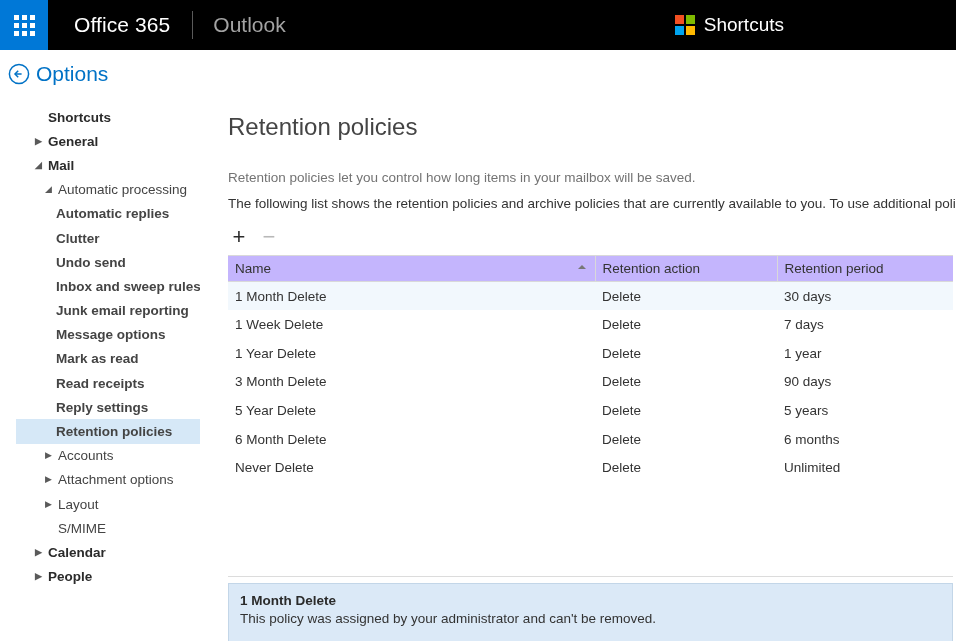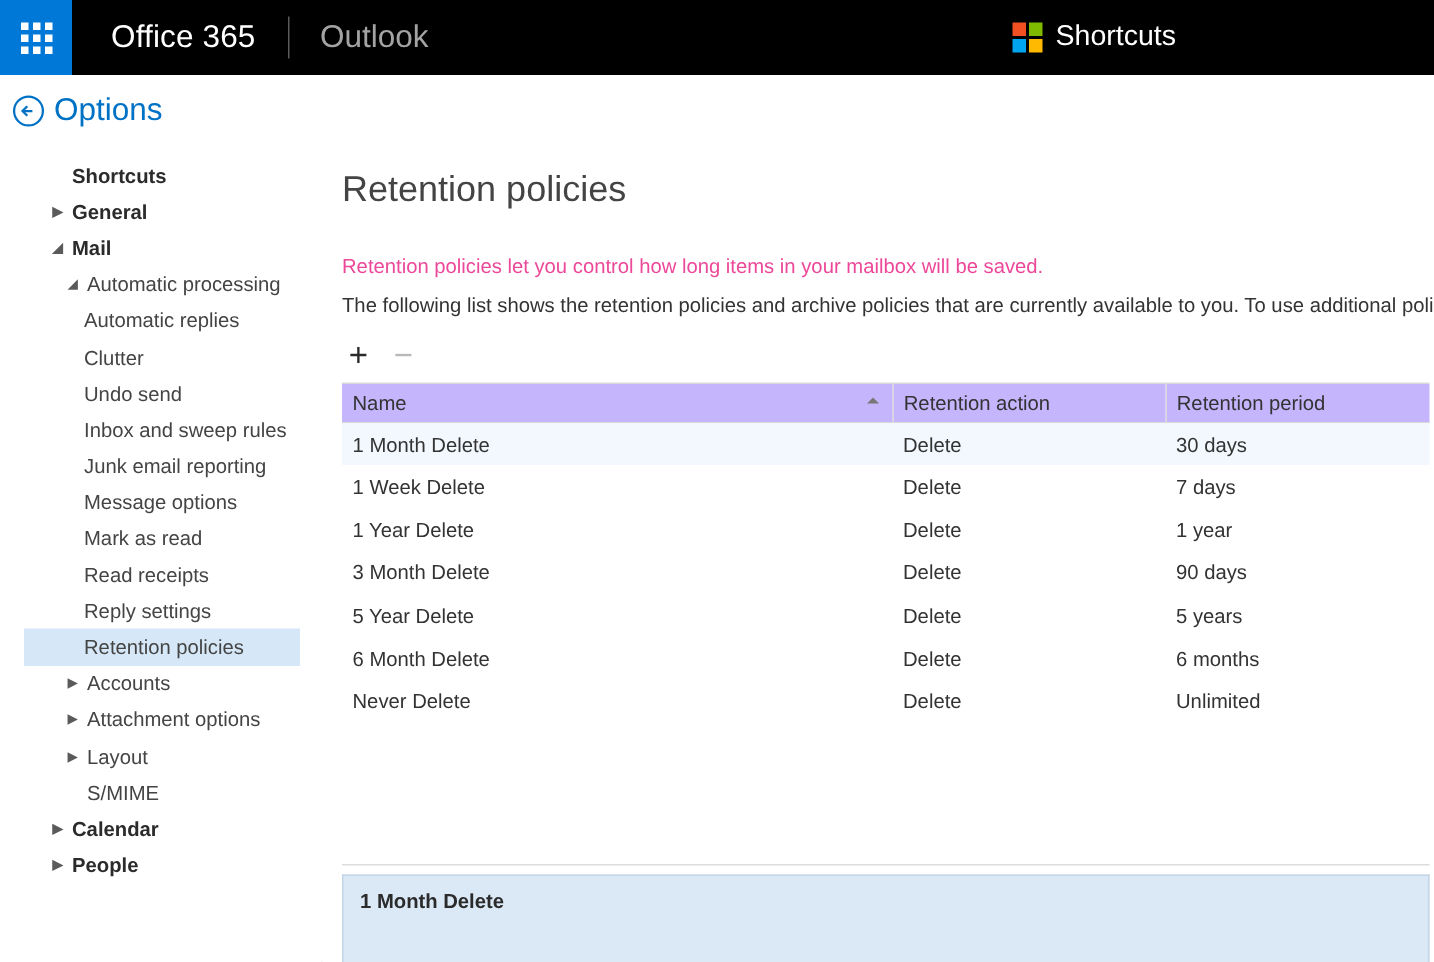--- a/index.html
+++ b/index.html
@@ -100,21 +100,21 @@
   .nav-item {
     display: flex; align-items: center;
     height: 24.2px;
     font-size: 13.5px;
     color: #444444;
     white-space: nowrap;
     cursor: pointer;
   }
   .nav-item.level0 { padding-left: 32px; font-weight: bold; color: #2b2b2b; }
   .nav-item.level1 { padding-left: 42px; }
-  .nav-item.level2 { padding-left: 40px; }
+  .nav-item.level2 { padding-left: 40px; font-weight: bold; }
   .nav-item.selected { background: #d6e8f7; }
   .tri {
     width: 9px; flex: 0 0 9px;
     margin-left: -13px; margin-right: 4px;
     font-size: 9px; line-height: 1;
     color: #5a5a5a;
     display: inline-block;
   }
   .tri.none { color: transparent; }
 
@@ -125,21 +125,21 @@
     background: #ffffff;
     padding: 0;
   }
   .page-title {
     position: absolute; top: 15px; left: 28px;
     font-size: 24px; font-weight: 300; color: #444444;
     white-space: nowrap;
   }
   .intro1 {
     position: absolute; top: 72px; left: 28px;
-    font-size: 13.5px; color: #ec4899; white-space: nowrap;
+    font-size: 13.5px; color: #737373; white-space: nowrap;
   }
   .intro2 {
     position: absolute; top: 98px; left: 28px;
     font-size: 13.5px; color: #333333; white-space: nowrap;
   }
 
   
   .toolbar {
     position: absolute; top: 128px; left: 29px;
     display: flex; align-items: center; gap: 10px;
@@ -402,15 +402,16 @@
           <td>Never Delete</td>
           <td>Delete</td>
           <td>Unlimited</td>
         </tr>
       </tbody>
   </table>
   <div class="table-bottom-rule"></div>
 
   <div class="detail">
     <div class="detail-title">1 Month Delete</div>
+    <div class="detail-note">This policy was assigned by your administrator and can't be removed.</div>
 
   </div>
 </div>
 
 </body></html>

